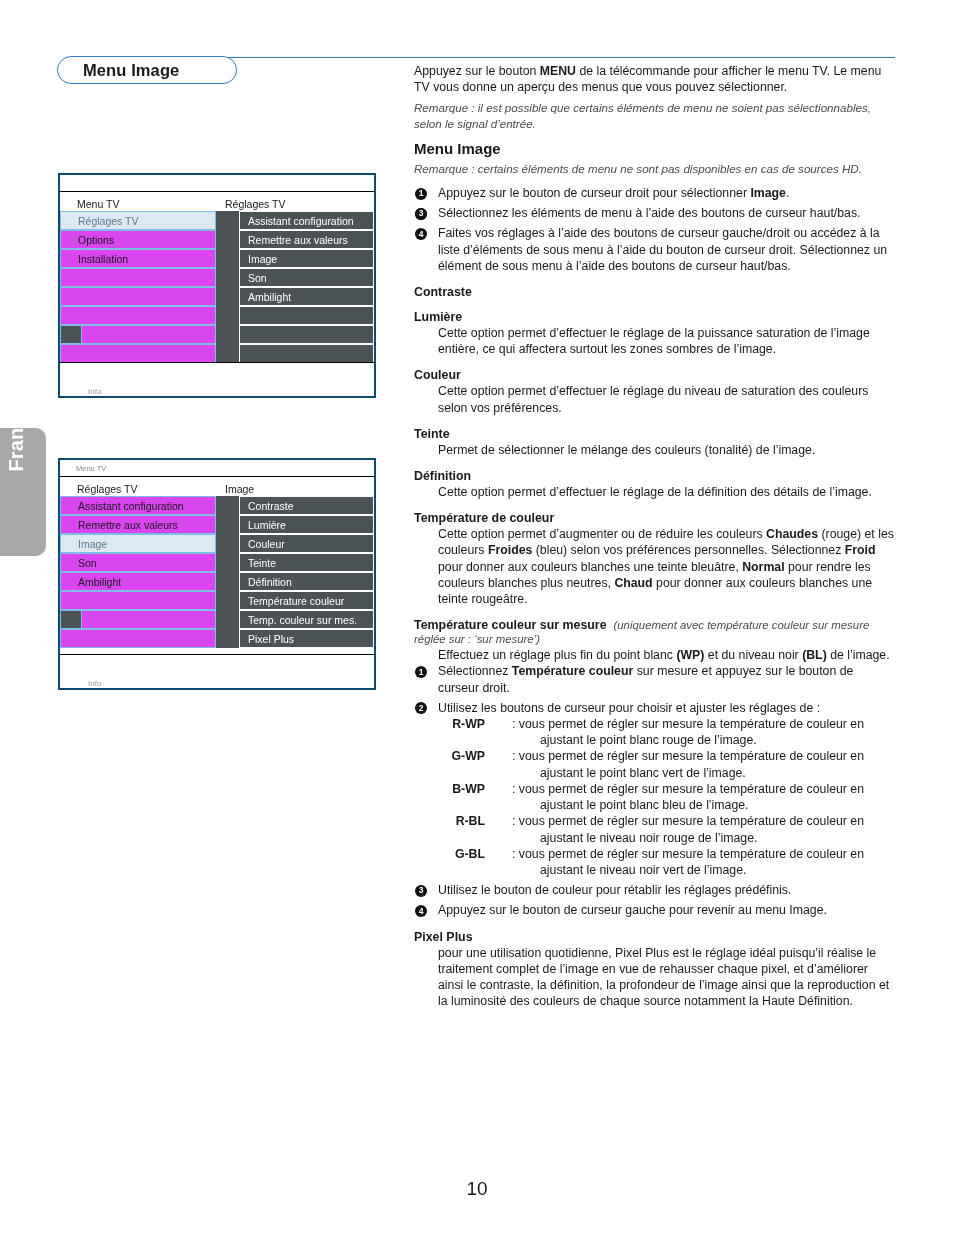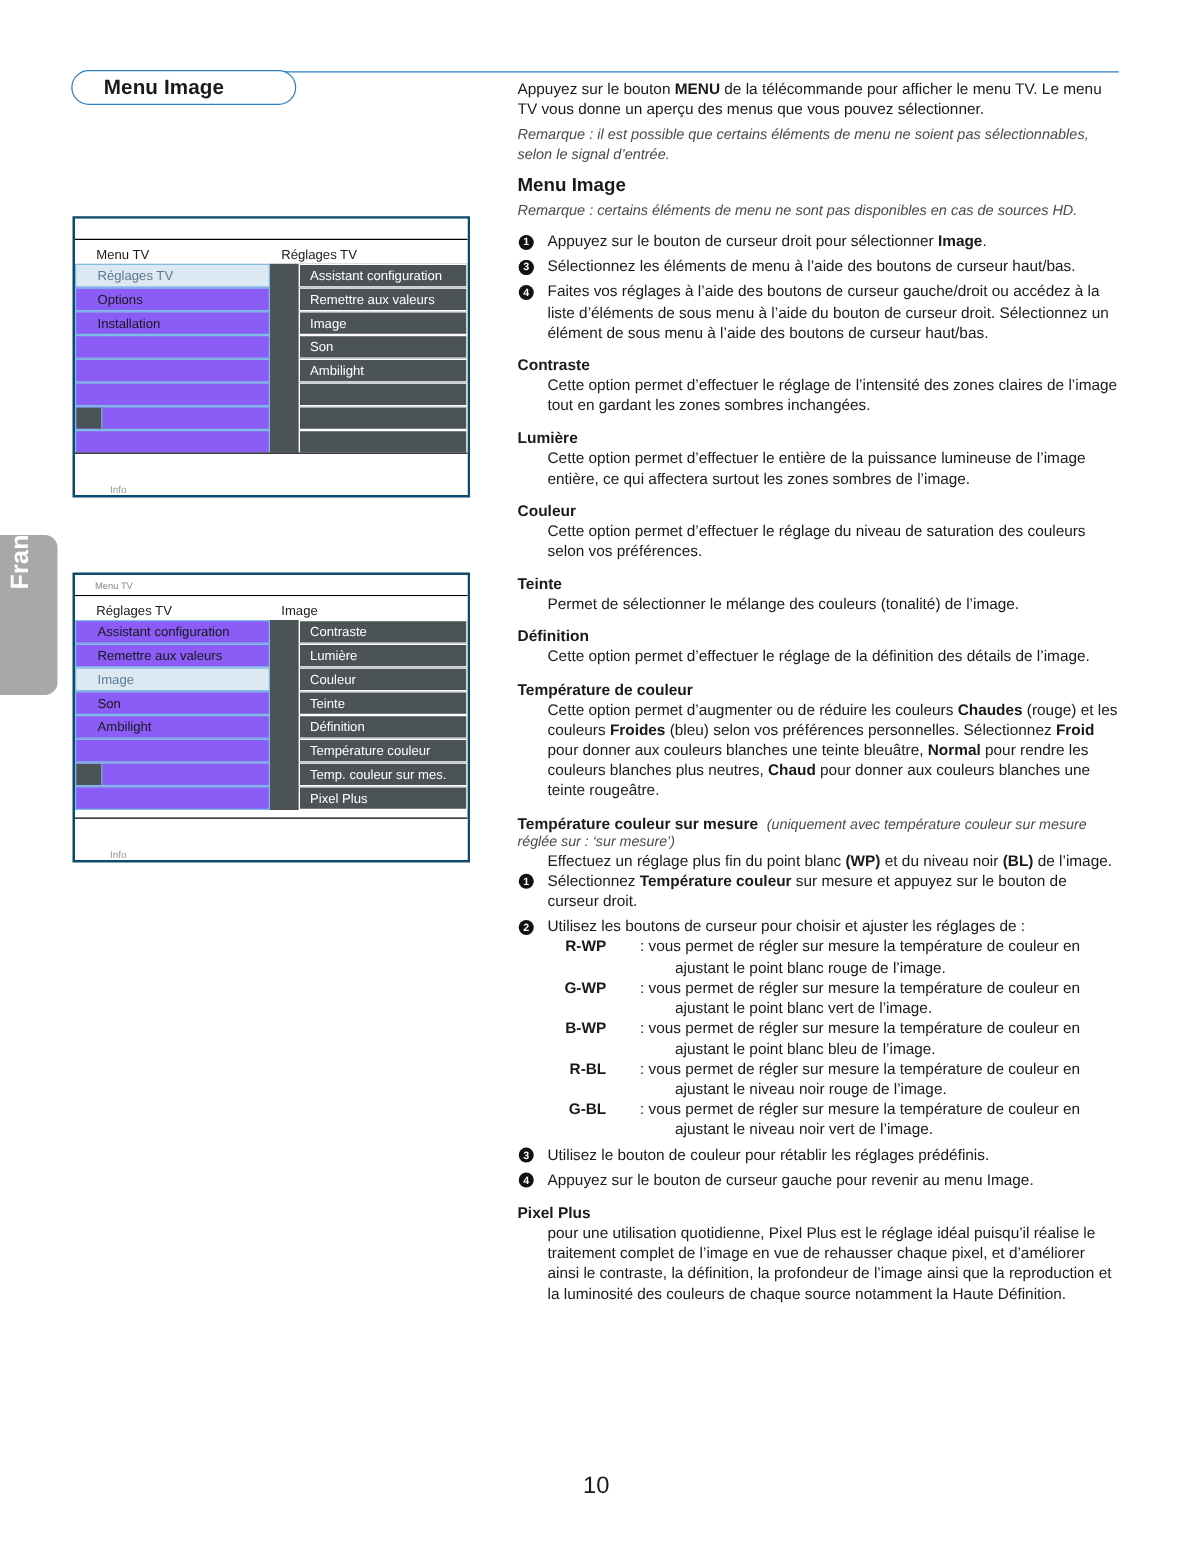--- a/index.html
+++ b/index.html
@@ -134,21 +134,21 @@
     box-sizing: border-box;
     display: flex;
     align-items: center;
     font-size: 10.5px;
     white-space: nowrap;
     overflow: hidden;
   }
 
   
   .row-l {
-    background: #8b5cf6;
+    background: #d946ef;
     border-top: 1px solid #7fbde4;
     border-bottom: 1px solid #7fbde4;
     border-left: 1px solid #7fbde4;
     border-right: 1px solid #7fbde4;
     color: #17181a;
     padding-left: 17px;
   }
   .row-l.sel {
     background: #dde9f2;
     color: #5b7b92;
@@ -402,24 +402,23 @@
     </li>
     <li class="step">
       <span class="num">3</span><span>Sélectionnez les éléments de menu à l’aide des boutons de curseur haut/bas.</span>
     </li>
     <li class="step">
       <span class="num">4</span><span>Faites vos réglages à l’aide des boutons de curseur gauche/droit ou accédez à la liste d’éléments de sous menu à l’aide du bouton de curseur droit. Sélectionnez un élément de sous menu à l’aide des boutons de curseur haut/bas.</span>
     </li>
   </ul>
 
   <p class="h3">Contraste</p>
-  <p class="desc">Cette option permet d’effectuer le réglage de l’intensité des zones claires de l’image tout en gardant les zones sombres inchangées.</p>
 
   <p class="h3">Lumière</p>
-  <p class="desc">Cette option permet d’effectuer le entière de la puissance lumineuse de l’image entière, ce qui affectera surtout les zones sombres de l’image.</p>
+  <p class="desc">Cette option permet d’effectuer le réglage de la puissance saturation de l’image entière, ce qui affectera surtout les zones sombres de l’image.</p>
 
   <p class="h3">Couleur</p>
   <p class="desc">Cette option permet d’effectuer le réglage du niveau de saturation des couleurs selon vos préférences.</p>
 
   <p class="h3">Teinte</p>
   <p class="desc">Permet de sélectionner le mélange des couleurs (tonalité) de l’image.</p>
 
   <p class="h3">Définition</p>
   <p class="desc">Cette option permet d’effectuer le réglage de la définition des détails de l’image.</p>
 

